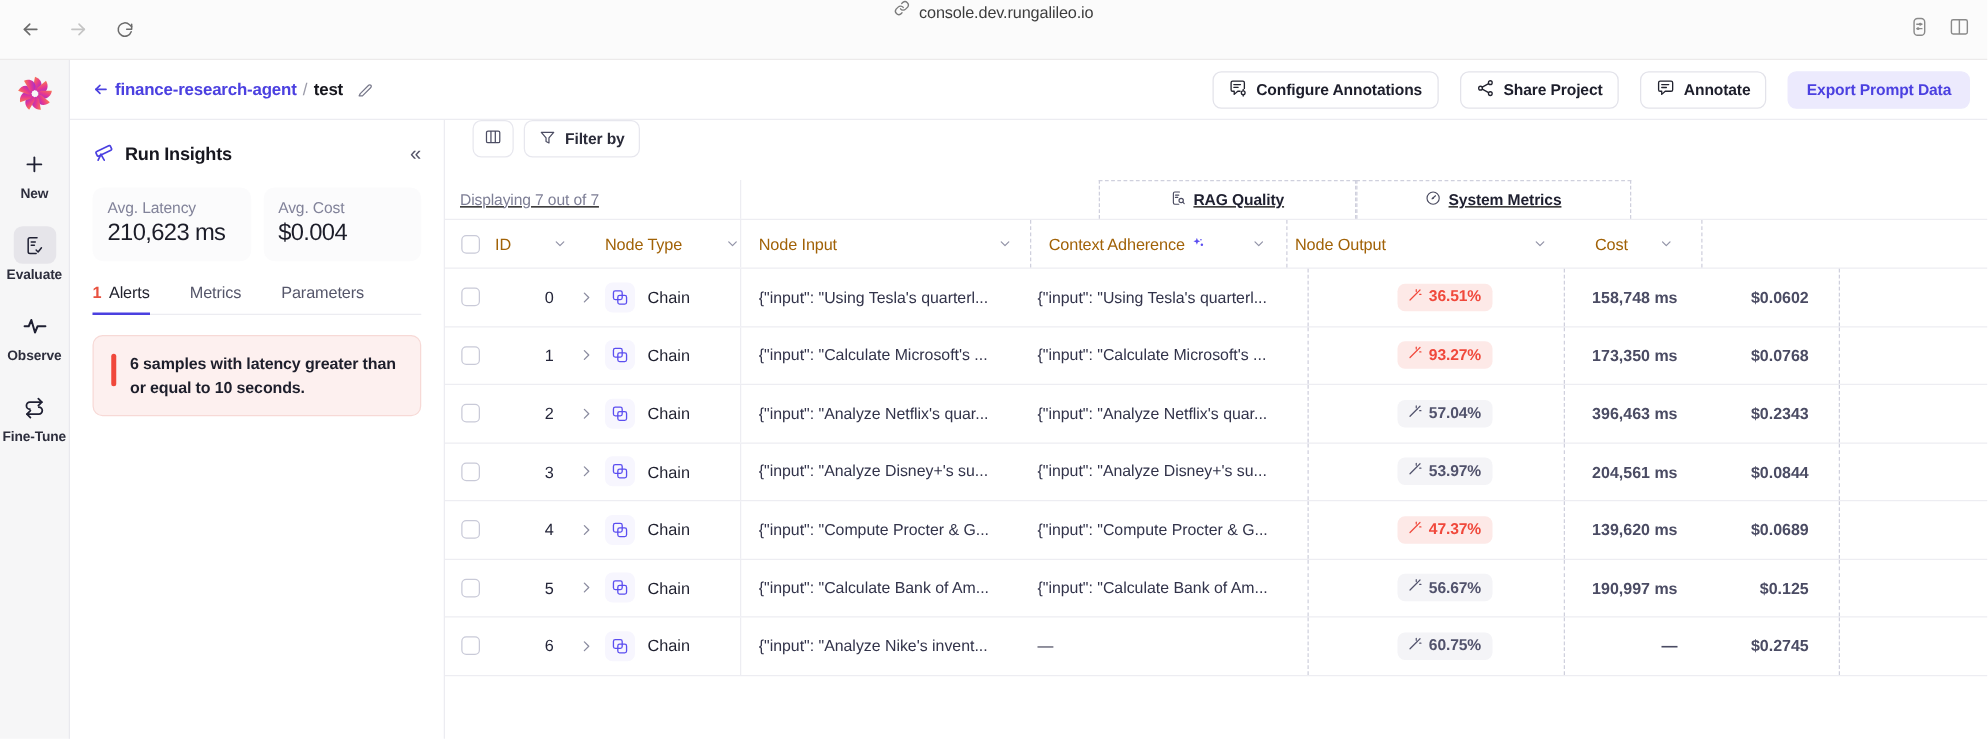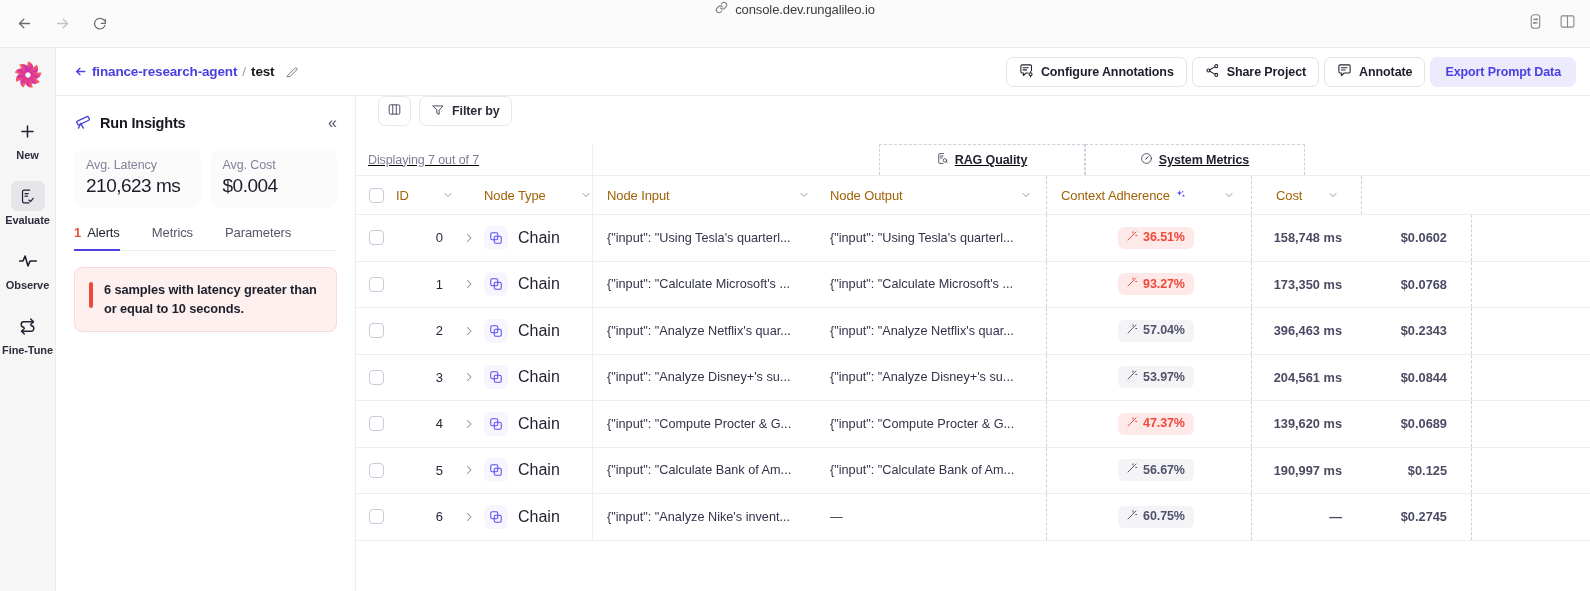--- a/index.html
+++ b/index.html
@@ -80,21 +80,21 @@
   .crumb { display: flex; align-items: center; gap: 5px; font-size: 13.5px; }
   .crumb-back { color: #4b40e0; display: flex; align-items: center; }
   .crumb-link {
     color: #4b40e0; font-weight: 700; text-decoration: none;
     letter-spacing: -0.15px;
   }
   .crumb-sep { color: #9a9aa8; font-weight: 400; }
   .crumb-cur { color: #16161d; font-weight: 700; letter-spacing: -0.15px; }
   .crumb-edit { margin-left: 6px; color: #77788a; display: flex; align-items: center; }
 
-  .top-actions { margin-left: auto; display: flex; align-items: center; gap: 5px; padding-left: 28px; }
+  .top-actions { margin-left: auto; display: flex; align-items: center; gap: 17px; padding-left: 28px; }
   .btn {
     height: 30px; display: flex; align-items: center; gap: 7px;
     padding: 0 12px; border: 1px solid #e3e3ea; border-radius: 7px;
     background: #fff; font-size: 12.5px; font-weight: 700;
     color: #1d1e2b; cursor: pointer; letter-spacing: -0.1px;
     white-space: nowrap;
   }
   .btn svg { flex: 0 0 auto; }
   .btn-primary {
     background: #eceafd; border-color: #eceafd; color: #4b40e0;
@@ -202,21 +202,21 @@
   .checkbox {
     width: 15px; height: 15px; border: 1.3px solid #c9cad8;
     border-radius: 4px; background: #fff; cursor: pointer;
   }
 
   .row {
     display: flex; height: 46.5px; align-items: stretch;
     border-bottom: 1px solid #ededf2;
   }
   .row .cell-id { justify-content: flex-end; padding-right: 11px; font-size: 13px; color: #25263a; }
-  .row .cell-type { font-size: 16px; color: #1e1f2e; }
+  .row .cell-type { font-size: 13px; color: #1e1f2e; }
   .row .cell-in, .row .cell-out { font-size: 12.7px; color: #32334a; white-space: nowrap; overflow: hidden; }
   .row .cell-ctx { justify-content: center; }
   .row .cell-lat { justify-content: flex-end; padding-right: 20px; font-size: 12.8px; font-weight: 700; color: #4a4b63; }
   .row .cell-cost { justify-content: flex-end; padding-right: 24px; font-size: 12.8px; font-weight: 700; color: #4a4b63; }
 
   .chain-icon {
     width: 24px; height: 24px; border-radius: 6px; background: #f7f6fe;
     display: flex; align-items: center; justify-content: center;
     color: #5b4ef0;
   }
@@ -562,38 +562,38 @@
               </span>
             </div>
             <div class="hc cell-in">
               <span>Node Input</span>
               <span class="chev" style="margin-right:14px">
                 <svg width="12" height="12" viewBox="0 0 24 24" fill="none" stroke="currentColor" stroke-width="2" stroke-linecap="round" stroke-linejoin="round">
                     <polyline points="6 9 12 15 18 9"></polyline>
                   </svg>
               </span>
             </div>
-            <div class="hc cell-out">
-              <span>Node Output</span>
-              <span class="chev" style="margin-right:14px">
-                <svg width="12" height="12" viewBox="0 0 24 24" fill="none" stroke="currentColor" stroke-width="2" stroke-linecap="round" stroke-linejoin="round">
-                    <polyline points="6 9 12 15 18 9"></polyline>
-                  </svg>
-              </span>
-            </div>
             <div class="hc cell-ctx">
               <span>Context Adherence</span>
               <span style="margin-left:5px;display:flex">
                 <svg width="12" height="12" viewBox="0 0 24 24" fill="#5b4ef0">
                     <path d="M9 2.5l1.5 4L14.5 8 10.5 9.5 9 13.5 7.5 9.5 3.5 8l4-1.5z"></path>
                     <circle cx="17" cy="13.5" r="2"></circle>
                     <circle cx="15.5" cy="5.5" r="1.3"></circle>
                   </svg>
               </span>
               <span class="chev" style="margin-right:16px">
+                <svg width="12" height="12" viewBox="0 0 24 24" fill="none" stroke="currentColor" stroke-width="2" stroke-linecap="round" stroke-linejoin="round">
+                    <polyline points="6 9 12 15 18 9"></polyline>
+                  </svg>
+              </span>
+            </div>
+            <div class="hc cell-out">
+              <span>Node Output</span>
+              <span class="chev" style="margin-right:14px">
                 <svg width="12" height="12" viewBox="0 0 24 24" fill="none" stroke="currentColor" stroke-width="2" stroke-linecap="round" stroke-linejoin="round">
                     <polyline points="6 9 12 15 18 9"></polyline>
                   </svg>
               </span>
             </div>
             <div class="hc cell-cost">
               <span style="margin-left:12px">Cost</span>
               <span class="chev" style="margin-right:22px">
                 <svg width="12" height="12" viewBox="0 0 24 24" fill="none" stroke="currentColor" stroke-width="2" stroke-linecap="round" stroke-linejoin="round">
                     <polyline points="6 9 12 15 18 9"></polyline>

